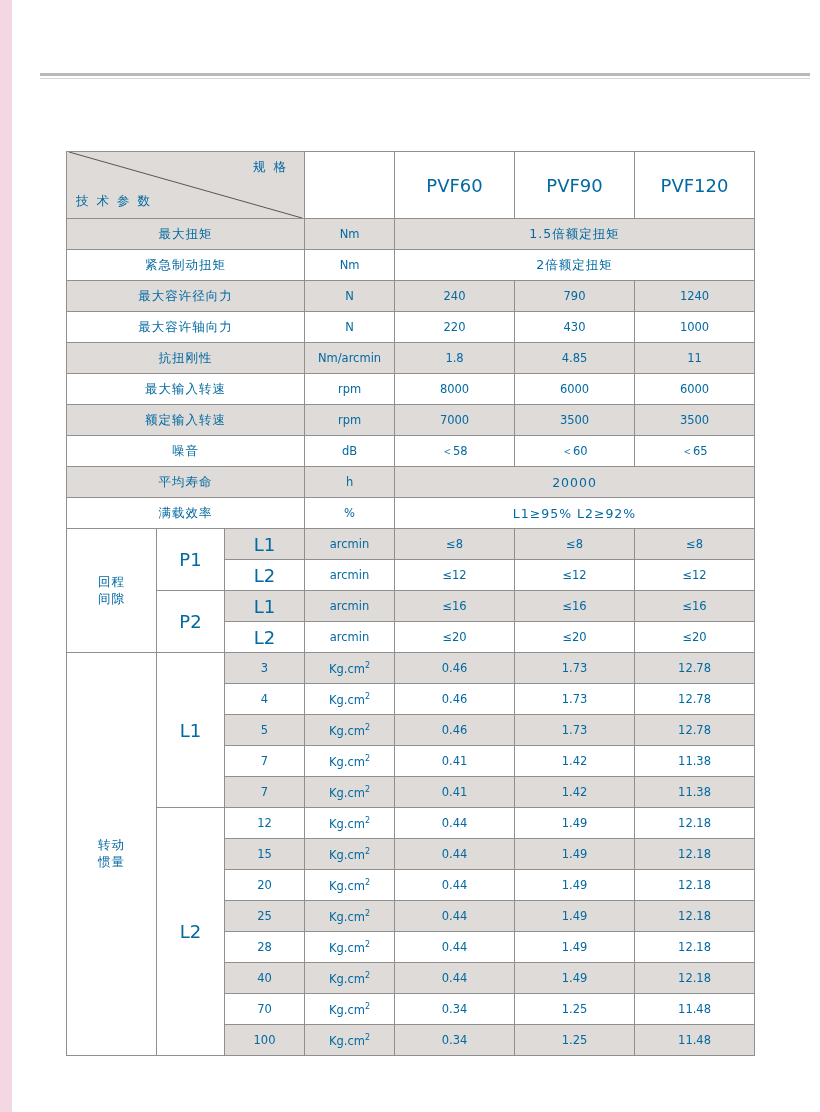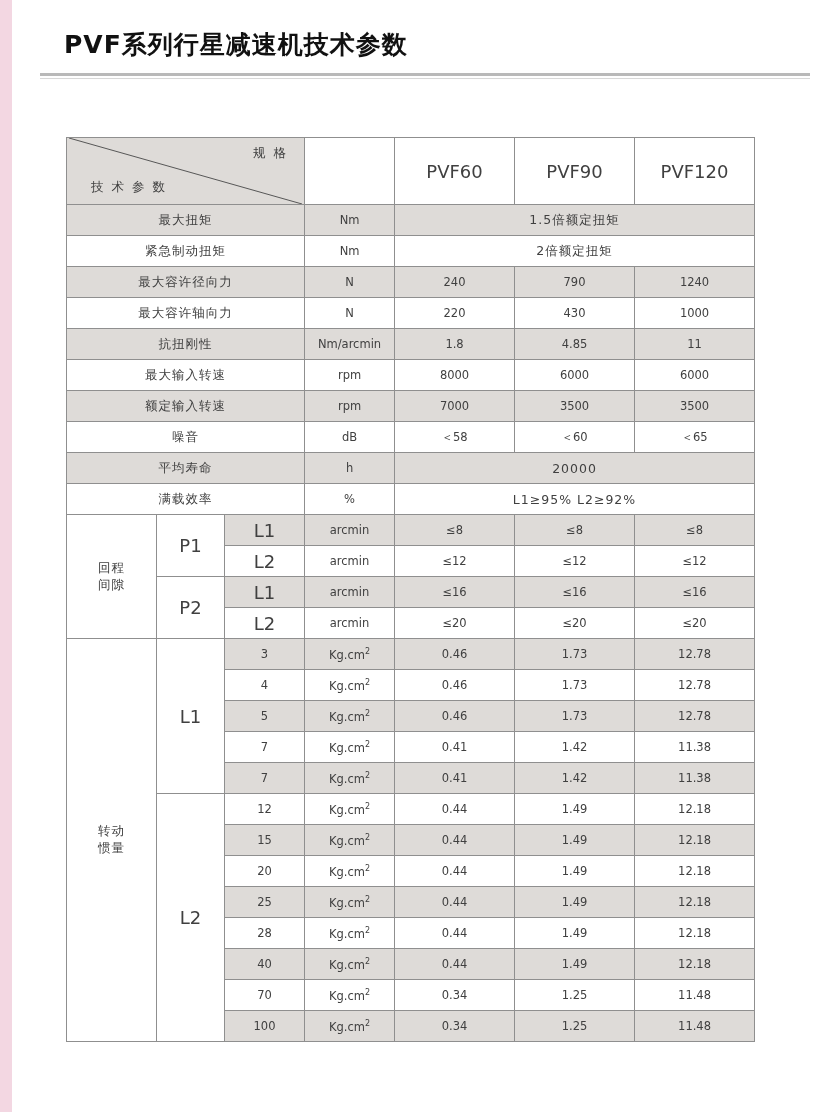--- a/index.html
+++ b/index.html
@@ -77,21 +77,22 @@
     position: absolute;
     left: 66px;
     top: 137px;
     width: 688px;
   }
   table.spec {
     border-collapse: collapse;
     width: 688px;
     table-layout: fixed;
     font-size: 12px;
-    color: #404040;
+    color: #0369a1;
+    margin-top: 14px;
   }
   table.spec td {
     border: 1px solid #8f8f8f;
     text-align: center;
     vertical-align: middle;
     height: 30px;
     padding: 0 2px;
     font-family: "DejaVu Sans", "Liberation Sans", sans-serif;
   }
   td.sh {
@@ -138,21 +139,21 @@
   }
   .corner-top {
     position: absolute;
     right: 14px;
     top: 7px;
     font-size: 12.5px;
     letter-spacing: 2px;
   }
   .corner-bot {
     position: absolute;
-    left: 22px;
+    left: 7px;
     bottom: 8px;
     font-size: 12.5px;
     letter-spacing: 2px;
   }
 
   
   .footer {
     position: absolute;
     left: 52px;
     top: 1052px;
@@ -192,21 +193,20 @@
 </style>
 </head>
 <body>
 
 <div class="page">
 
   <div class="spine"></div>
   <div class="spine-inner"></div>
 
   <div class="header">
-    <div class="header-title">PVF系列行星减速机技术参数</div>
     <div class="header-rule"></div>
     <div class="header-rule2"></div>
   </div>
 
   <div class="table-wrap">
     <table class="spec">
       <colgroup>
         <col style="width:90px">
         <col style="width:68px">
         <col style="width:80px">

